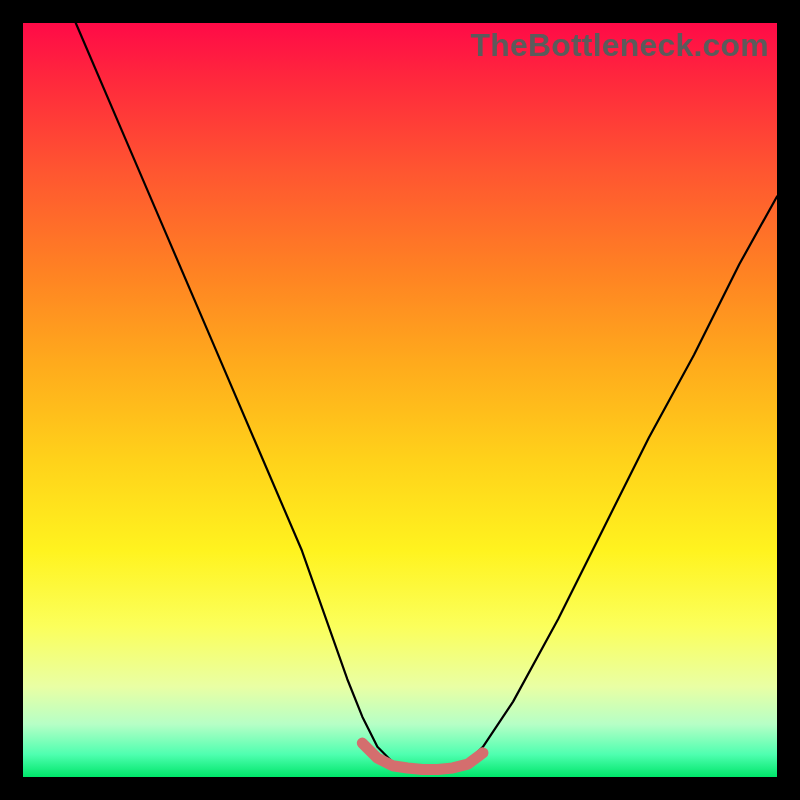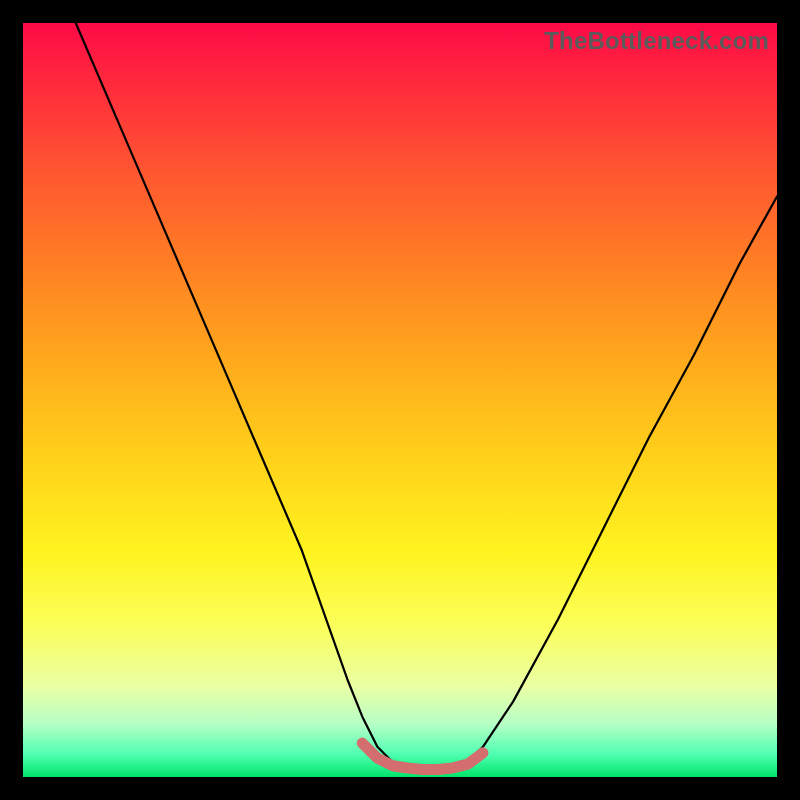--- a/index.html
+++ b/index.html
@@ -29,21 +29,21 @@
       #b6ffc6 93%,
       #4fffb0 97%,
       #00e66a 100%
     );
   }
   .watermark {
     position: absolute;
     top: 4px;
     right: 8px;
     font-family: Arial, Helvetica, sans-serif;
-    font-size: 24px;
+    font-size: 32px;
     font-weight: 600;
     color: #5b5b5b;
     letter-spacing: 0.2px;
     text-align: center;
   }
   svg.curve {
     position: absolute;
     left: 0; top: 0;
     width: 754px;
     height: 754px;

